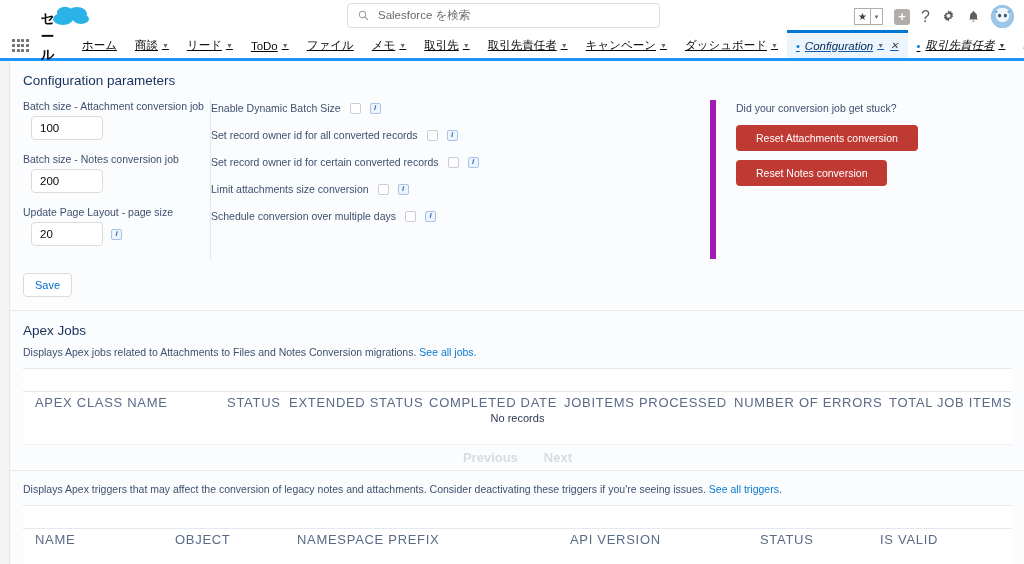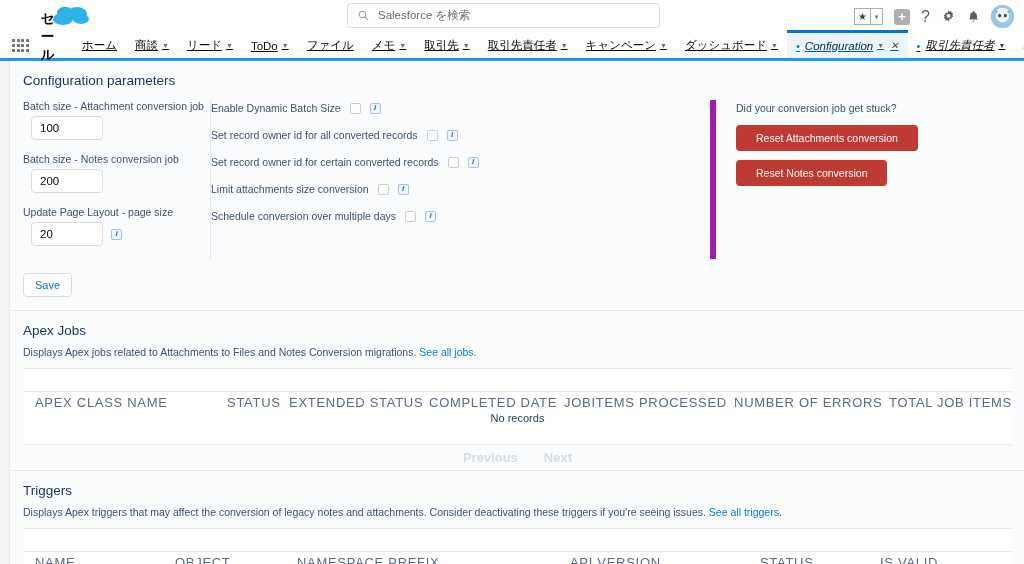--- a/index.html
+++ b/index.html
@@ -420,21 +420,20 @@
       <div class="tfoot">
         <span class="pg">Previous</span>
         <span class="pg">Next</span>
       </div>
     </div>
   </div>
 
   <div class="divider"></div>
 
   <div class="section">
-    <div class="sec-title">Triggers</div>
     <div class="sec-desc">
       <span>Displays Apex triggers that may affect the conversion of legacy notes and attachments. Consider deactivating these triggers if you're seeing issues.</span>
       <a href="#">See all triggers.</a>
     </div>
 
     <div class="tbl">
       <div class="thead">
         <div class="th" style="width:140px">NAME</div>
         <div class="th" style="width:122px">OBJECT</div>
         <div class="th" style="width:273px">NAMESPACE PREFIX</div>

